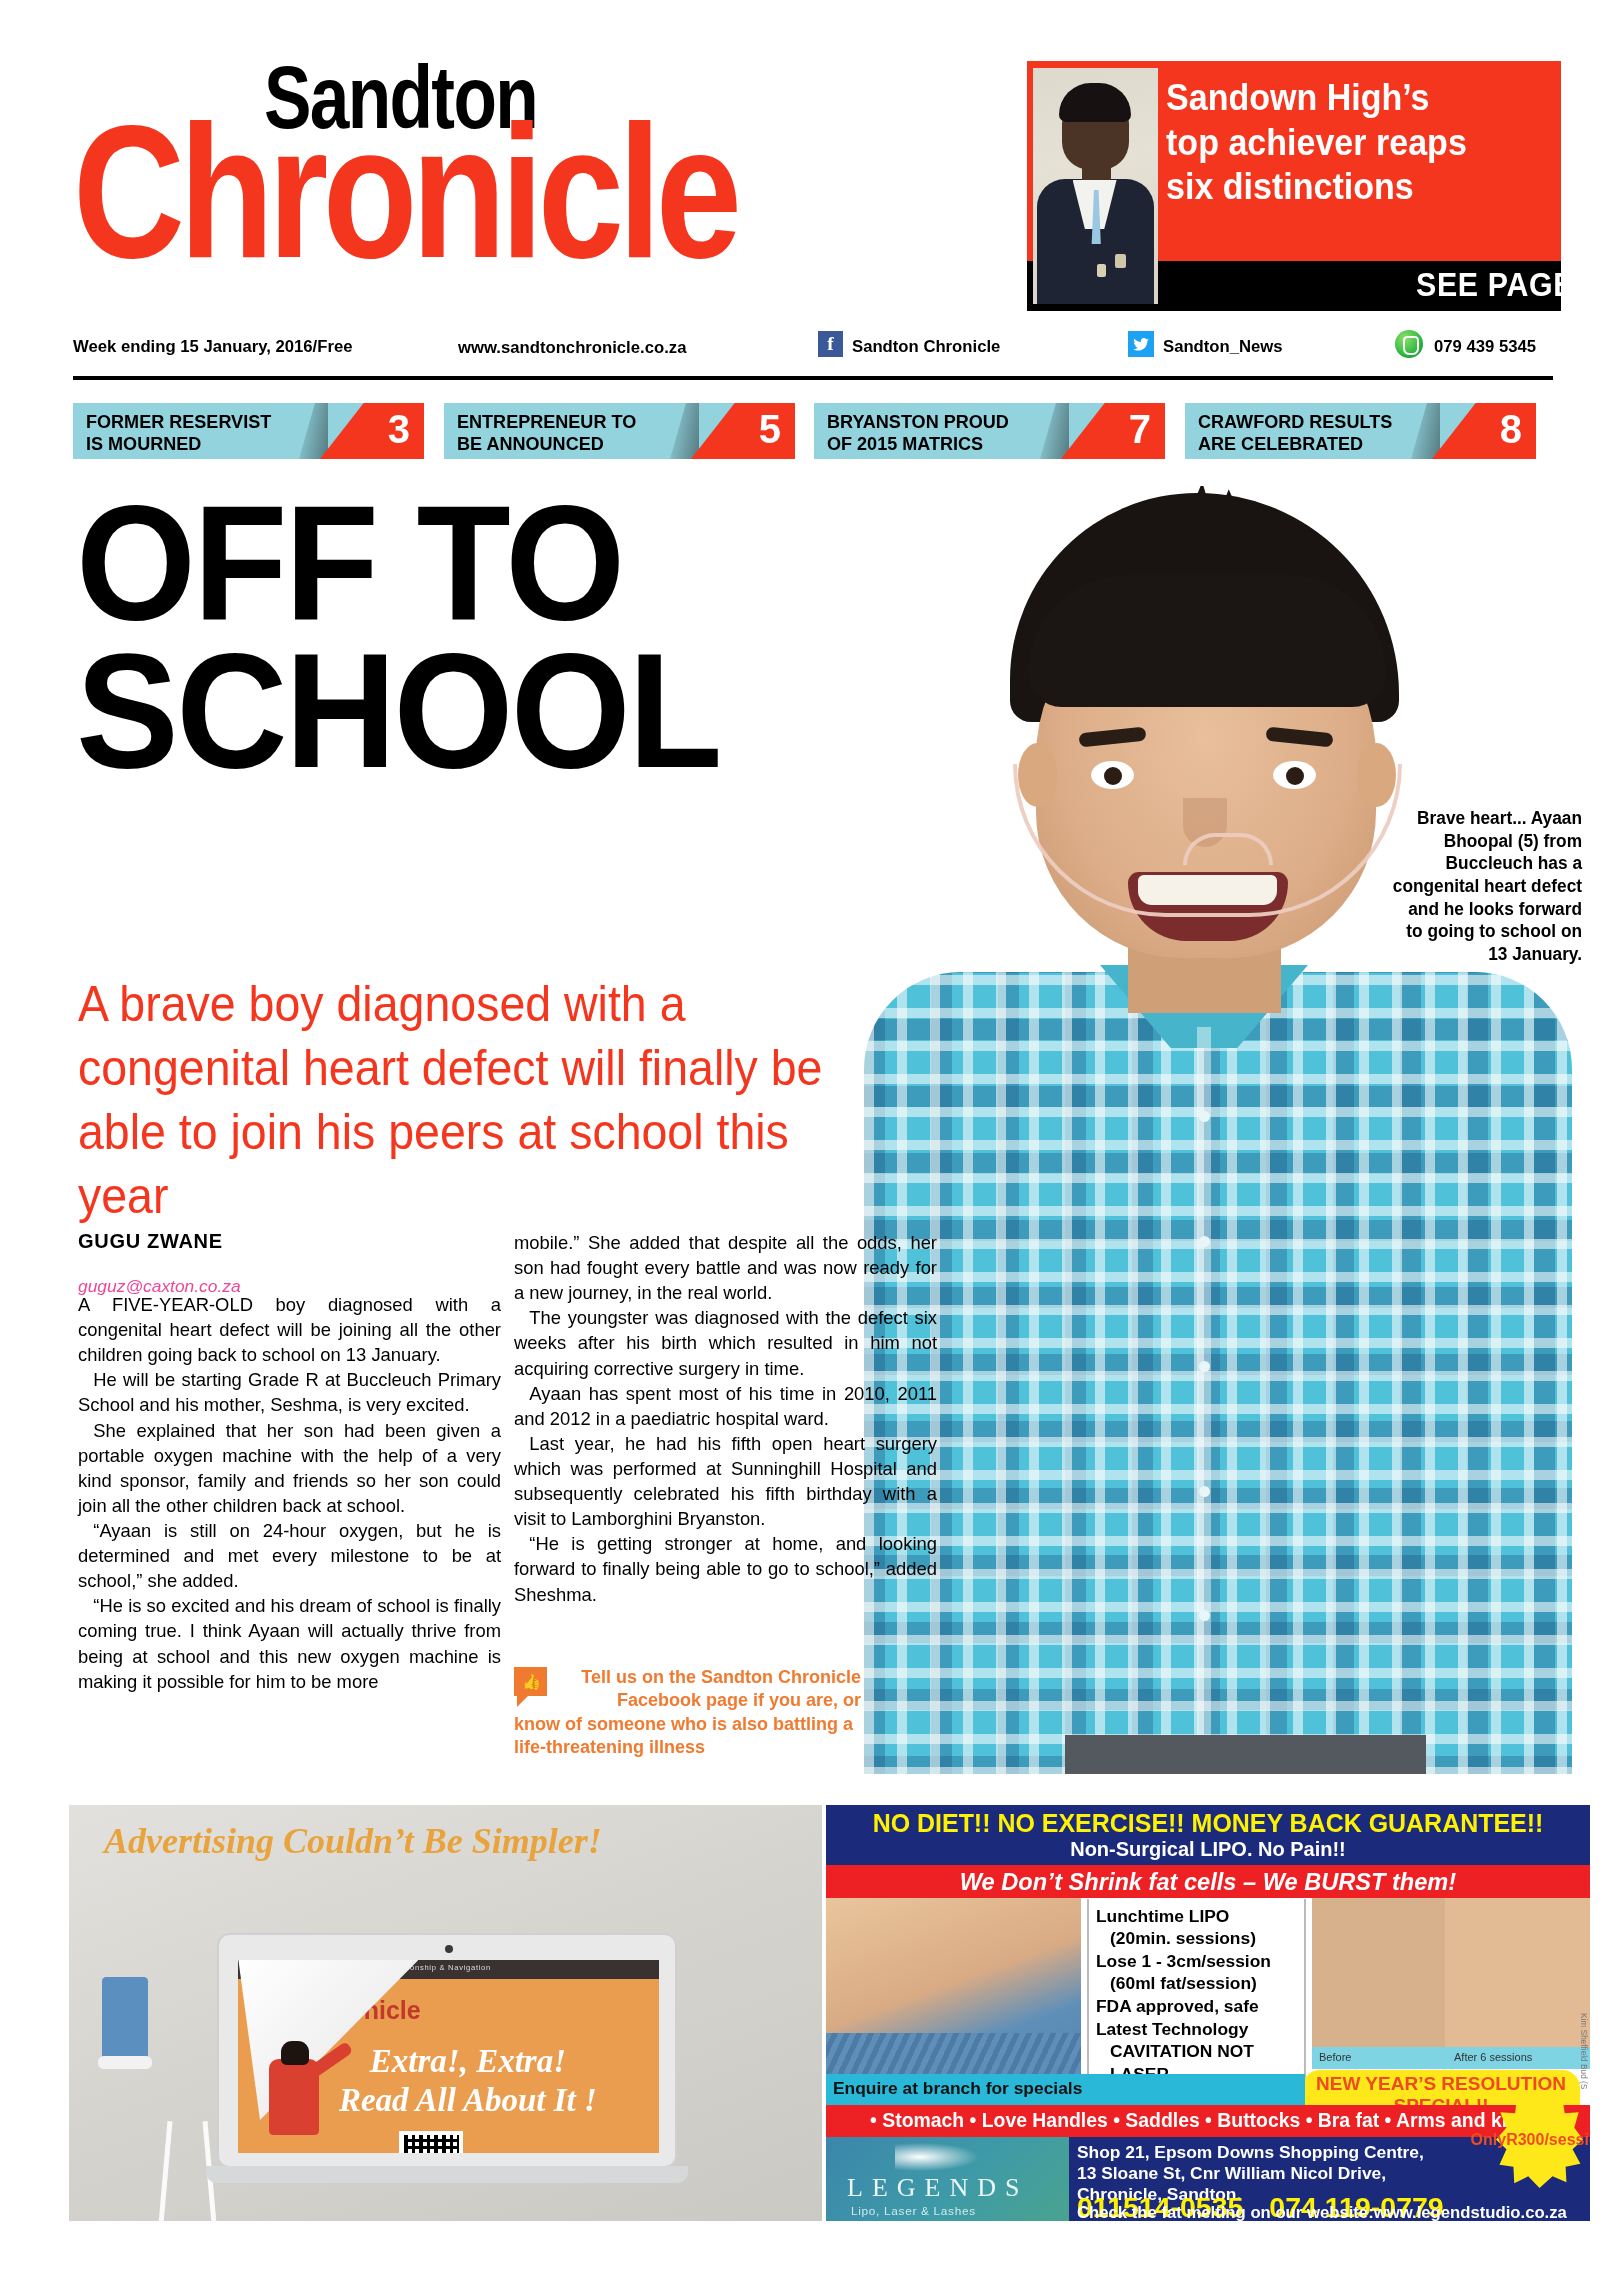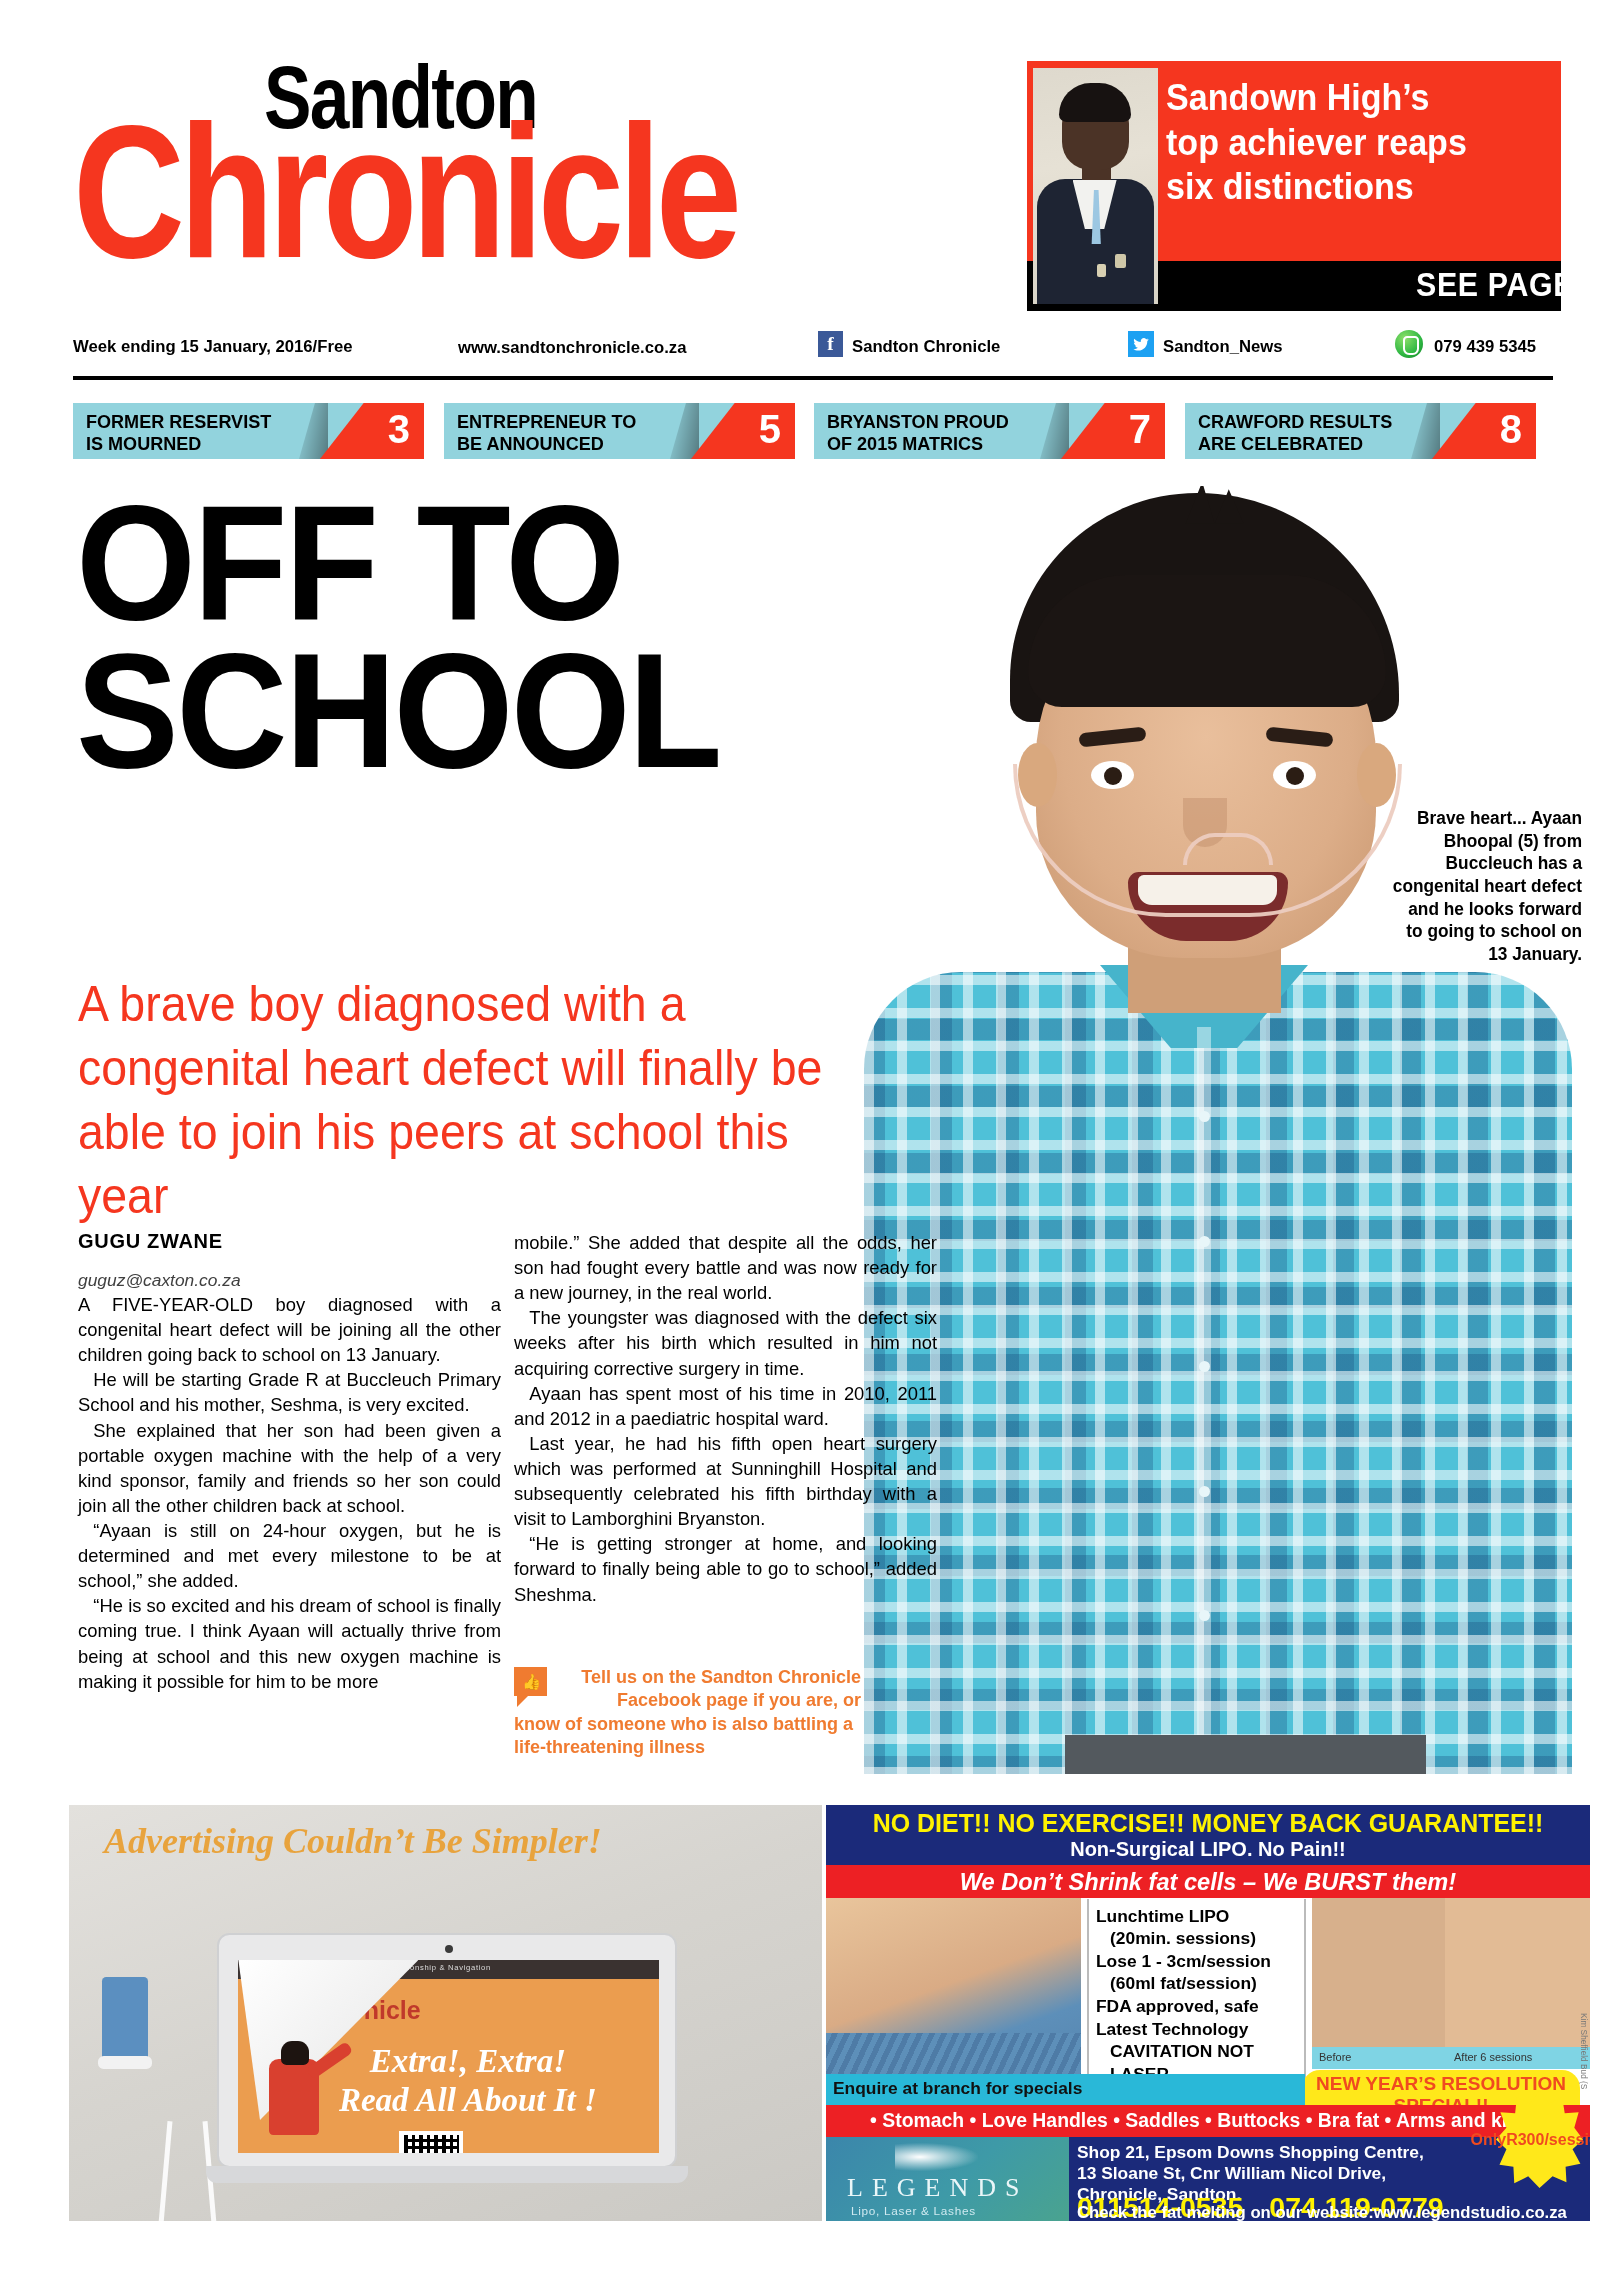--- a/index.html
+++ b/index.html
@@ -140,21 +140,21 @@
 
   .hero-cap {
     position: absolute; left: 1381px; top: 807px; width: 201px;
     font-weight: 700; font-size: 18px; line-height: 1.26; color: #000;
     text-align: right; transform: scaleX(0.96); transform-origin: right top;
   }
 
   
   .byline { position: absolute; left: 78px; top: 1230px; width: 389px; }
   .byline-name { font-weight: 700; font-size: 20px; letter-spacing: 0.7px; color: #000; }
-  .byline-mail { font-style: italic; font-size: 17.4px; color: #404040; margin-top: 17px; }
+  .byline-mail { font-style: italic; font-size: 17.4px; color: #ec4899; margin-top: 23px; }
 
   .col { position: absolute; top: 1292px; width: 423px; font-size: 18.4px; line-height: 1.365; color: #000; text-align: justify; }
   .col p { text-indent: 15.3px; margin: 0; }
   .col p.first { text-indent: 0; }
   .col1 { left: 78px; }
   .col2 { left: 514px; top: 1230px; }
 
   .fbprompt { position: absolute; left: 514px; top: 1666px; width: 347px; }
   .fb-icon { position: absolute; left: 0; top: 1.4px; width: 33px; height: 29px; background: #f07b30; }
   .fb-icon:after { content:""; position:absolute; left: 2.8px; bottom: -11px; width: 0; height: 0;

